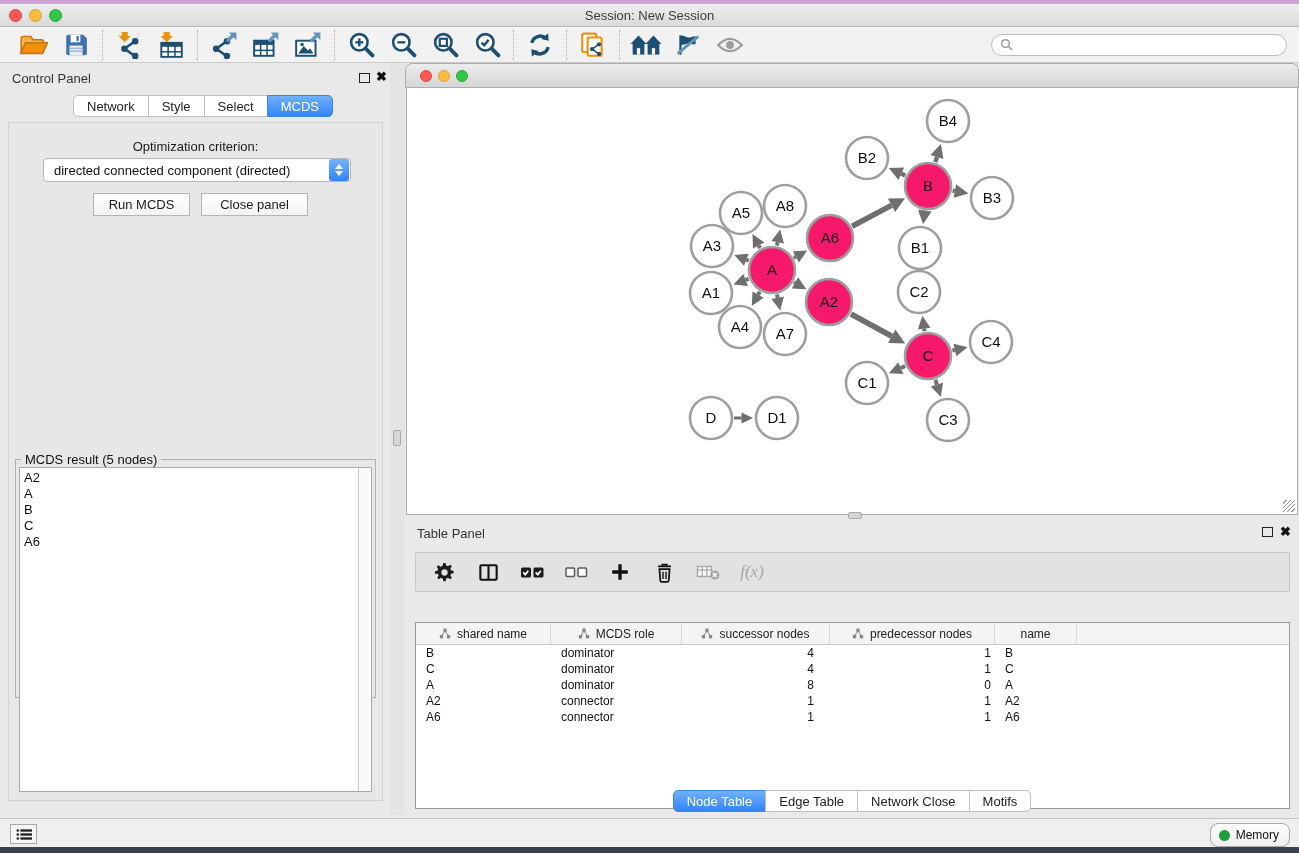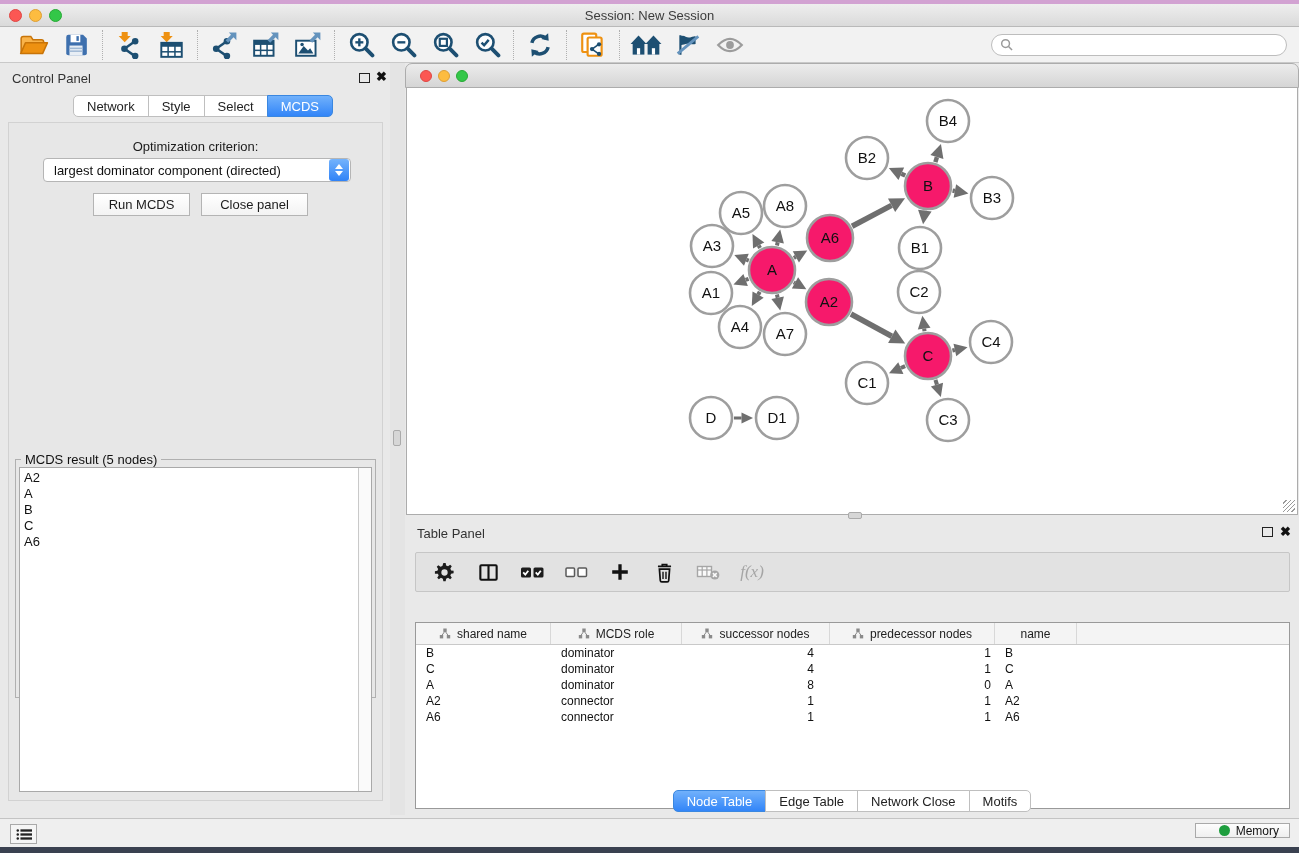--- a/index.html
+++ b/index.html
@@ -76,21 +76,21 @@
   .data-table { position:absolute; left:10px; top:78px; width:875px; height:187px; background:#fff; border:1px solid #999; overflow:hidden;margin-top:24px; }
   .dt-header { display:flex; height:22px; background:#f4f4f4; border-bottom:1px solid #c9c9c9; }
   .dt-hcell { display:flex; align-items:center; justify-content:center; gap:6px; font-size:12px; color:#222; border-right:1px solid #d8d8d8; }
   .dt-row { display:flex; height:16px; }
   .dt-cell { font-size:12px; color:#111; line-height:16px; white-space:nowrap; overflow:hidden; }
   .tp-tabs { position:absolute; left:0; right:0; top:270px; display:flex; justify-content:center; }
 
   
   .statusbar { position:absolute; left:0; top:818px; width:1299px; height:29px; background:#efefef; border-top:1px solid #c4c4c4; }
   .list-btn { position:absolute; left:10px; top:5px; width:27px; height:20px; background:#f5f5f5; border:1px solid #a9a9a9; display:flex; align-items:center; justify-content:center; }
-  .memory-btn { position:absolute; right:9px; top:4px; height:15px; padding:0 10px 0 23px; background:linear-gradient(#fdfdfd,#efefef); border:1px solid #a9a9a9; border-radius:0; display:flex; align-items:center; gap:6px; font-size:12px; color:#111; }
+  .memory-btn { position:absolute; right:9px; top:4px; height:24px; padding:0 10px 0 8px; background:linear-gradient(#fdfdfd,#efefef); border:1px solid #a9a9a9; border-radius:8px; display:flex; align-items:center; gap:6px; font-size:12px; color:#111; }
   .mem-dot { width:11px; height:11px; border-radius:50%; }
 </style>
 </head>
 <body>
 
 <div class="screen">
   <div class="deco-top"></div>
 
   <div class="titlebar">
     <span class="tl red"></span>
@@ -280,21 +280,21 @@
     </div>
     <div class="cp-tabs" id="cp-tabs">
         <div class="seg-tab">Network</div>
         <div class="seg-tab">Style</div>
         <div class="seg-tab">Select</div>
         <div class="seg-tab selected">MCDS</div>
       </div>
     <div class="cp-body">
       <div class="opt-label">Optimization criterion:</div>
       <div class="mac-select">
-        <span class="val">largest dominator component (directed)</span>
+        <span class="val">directed connected component (directed)</span>
         <span class="stepper">
           <svg width="8" height="5" viewBox="0 0 8 5">
               <polygon points="4,0 8,5 0,5" fill="#fff"></polygon>
             </svg>
           <svg width="8" height="5" viewBox="0 0 8 5">
               <polygon points="0,0 8,0 4,5" fill="#fff"></polygon>
             </svg>
         </span>
       </div>
       <div class="mac-btn" style="left:84px;top:70px;width:97px;">Run MCDS</div>

